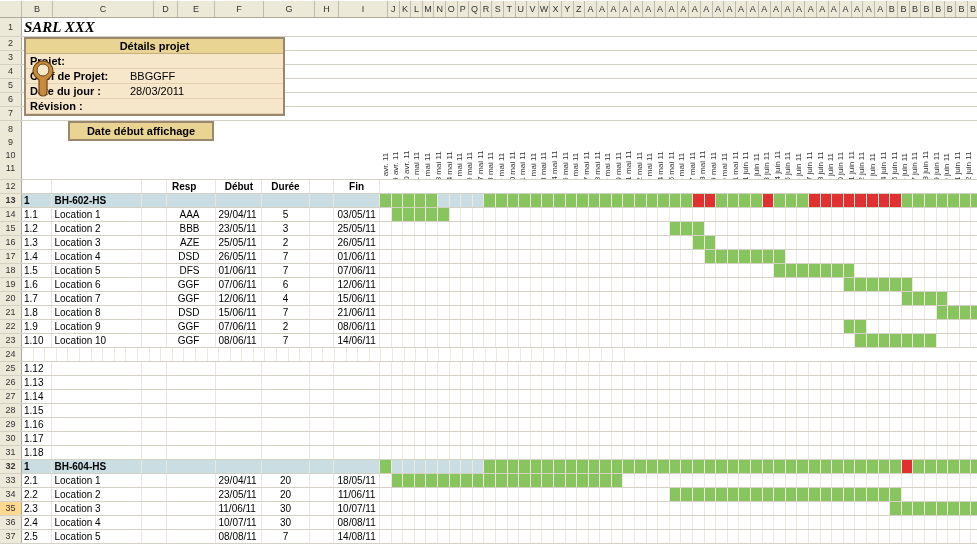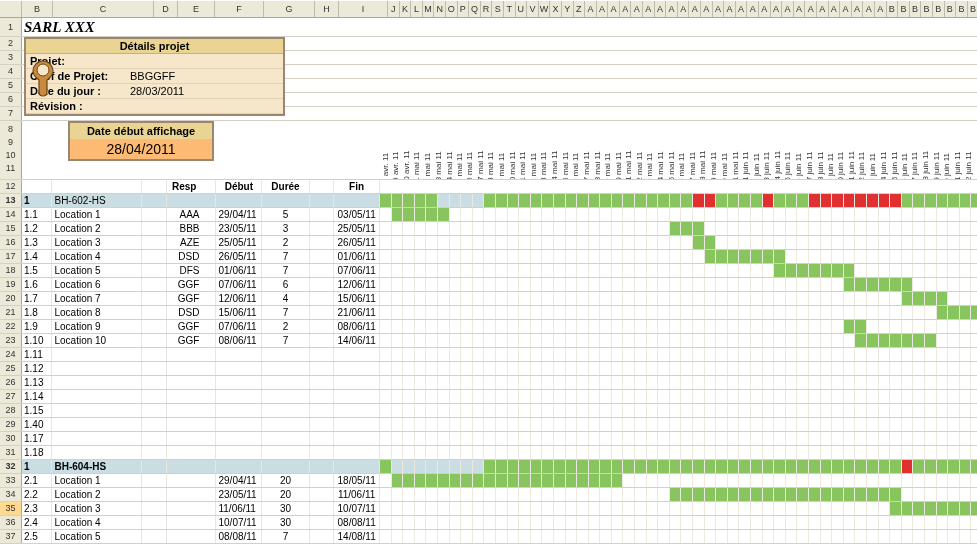--- a/index.html
+++ b/index.html
@@ -360,21 +360,20 @@
           <div class="vdate">
             <span>mar 21 juin 11</span>
           </div>
           <div class="vdate">
             <span>mer 22 juin 11</span>
           </div>
         </div>
     </div>
     <div class="dbox">
       <div class="h">Date début affichage</div>
-      <div class="v">28/04/2011</div>
     </div>
   </div>
 
   <div class="row">
     <div class="rn">12</div>
     <div class="left">
       <div class="cell tB"></div>
         <div class="cell tC"></div>
         <div class="cell tD"></div>
       <div class="cell tE thdr">Resp</div>
@@ -384,21 +383,21 @@
       <div class="cell tI thdr">Fin</div>
     </div>
     <div class="grid"></div>
   </div>
 
   <div id="gantt-body">
       <div class="row sect">
         <div class="rn">13</div>
         <div class="left sect">
           <div class="cell tB" style="font-weight:bold">1</div>
-          <div class="cell tC" style="font-weight:normal">BH-602-HS</div>
+          <div class="cell tC" style="font-weight:bold">BH-602-HS</div>
           <div class="cell tD"></div>
           <div class="cell tE"></div>
           <div class="cell tF"></div>
           <div class="cell tG"></div>
           <div class="cell tH"></div>
           <div class="cell tI"></div>
         </div>
         <div class="grid">
           <div class="g on"></div>
           <div class="g on"></div>
@@ -1119,22 +1118,79 @@
           <div class="g on"></div>
           <div class="g on"></div>
           <div class="g"></div>
           <div class="g"></div>
           <div class="g"></div>
           <div class="g"></div>
         </div>
       </div>
       <div class="row">
         <div class="rn">24</div>
-        <div class="left">
-          <div class="cell tB">1.11</div>
+        <div class="grid">
+          <div class="g"></div>
+          <div class="g"></div>
+          <div class="g"></div>
+          <div class="g"></div>
+          <div class="g"></div>
+          <div class="g"></div>
+          <div class="g"></div>
+          <div class="g"></div>
+          <div class="g"></div>
+          <div class="g"></div>
+          <div class="g"></div>
+          <div class="g"></div>
+          <div class="g"></div>
+          <div class="g"></div>
+          <div class="g"></div>
+          <div class="g"></div>
+          <div class="g"></div>
+          <div class="g"></div>
+          <div class="g"></div>
+          <div class="g"></div>
+          <div class="g"></div>
+          <div class="g"></div>
+          <div class="g"></div>
+          <div class="g"></div>
+          <div class="g"></div>
+          <div class="g"></div>
+          <div class="g"></div>
+          <div class="g"></div>
+          <div class="g"></div>
+          <div class="g"></div>
+          <div class="g"></div>
+          <div class="g"></div>
+          <div class="g"></div>
+          <div class="g"></div>
+          <div class="g"></div>
+          <div class="g"></div>
+          <div class="g"></div>
+          <div class="g"></div>
+          <div class="g"></div>
+          <div class="g"></div>
+          <div class="g"></div>
+          <div class="g"></div>
+          <div class="g"></div>
+          <div class="g"></div>
+          <div class="g"></div>
+          <div class="g"></div>
+          <div class="g"></div>
+          <div class="g"></div>
+          <div class="g"></div>
+          <div class="g"></div>
+          <div class="g"></div>
+          <div class="g"></div>
+        </div>
+      </div>
+      <div class="row">
+        <div class="rn">25</div>
+        <div class="left">
+          <div class="cell tB">1.12</div>
           <div class="cell tC"></div>
           <div class="cell tD"></div>
           <div class="cell tE"></div>
           <div class="cell tF"></div>
           <div class="cell tG"></div>
           <div class="cell tH"></div>
           <div class="cell tI"></div>
         </div>
         <div class="grid">
           <div class="g"></div>
@@ -1185,23 +1241,23 @@
           <div class="g"></div>
           <div class="g"></div>
           <div class="g"></div>
           <div class="g"></div>
           <div class="g"></div>
           <div class="g"></div>
           <div class="g"></div>
         </div>
       </div>
       <div class="row">
-        <div class="rn">25</div>
-        <div class="left">
-          <div class="cell tB">1.12</div>
+        <div class="rn">26</div>
+        <div class="left">
+          <div class="cell tB">1.13</div>
           <div class="cell tC"></div>
           <div class="cell tD"></div>
           <div class="cell tE"></div>
           <div class="cell tF"></div>
           <div class="cell tG"></div>
           <div class="cell tH"></div>
           <div class="cell tI"></div>
         </div>
         <div class="grid">
           <div class="g"></div>
@@ -1252,23 +1308,23 @@
           <div class="g"></div>
           <div class="g"></div>
           <div class="g"></div>
           <div class="g"></div>
           <div class="g"></div>
           <div class="g"></div>
           <div class="g"></div>
         </div>
       </div>
       <div class="row">
-        <div class="rn">26</div>
-        <div class="left">
-          <div class="cell tB">1.13</div>
+        <div class="rn">27</div>
+        <div class="left">
+          <div class="cell tB">1.14</div>
           <div class="cell tC"></div>
           <div class="cell tD"></div>
           <div class="cell tE"></div>
           <div class="cell tF"></div>
           <div class="cell tG"></div>
           <div class="cell tH"></div>
           <div class="cell tI"></div>
         </div>
         <div class="grid">
           <div class="g"></div>
@@ -1319,23 +1375,23 @@
           <div class="g"></div>
           <div class="g"></div>
           <div class="g"></div>
           <div class="g"></div>
           <div class="g"></div>
           <div class="g"></div>
           <div class="g"></div>
         </div>
       </div>
       <div class="row">
-        <div class="rn">27</div>
-        <div class="left">
-          <div class="cell tB">1.14</div>
+        <div class="rn">28</div>
+        <div class="left">
+          <div class="cell tB">1.15</div>
           <div class="cell tC"></div>
           <div class="cell tD"></div>
           <div class="cell tE"></div>
           <div class="cell tF"></div>
           <div class="cell tG"></div>
           <div class="cell tH"></div>
           <div class="cell tI"></div>
         </div>
         <div class="grid">
           <div class="g"></div>
@@ -1386,90 +1442,23 @@
           <div class="g"></div>
           <div class="g"></div>
           <div class="g"></div>
           <div class="g"></div>
           <div class="g"></div>
           <div class="g"></div>
           <div class="g"></div>
         </div>
       </div>
       <div class="row">
-        <div class="rn">28</div>
-        <div class="left">
-          <div class="cell tB">1.15</div>
-          <div class="cell tC"></div>
-          <div class="cell tD"></div>
-          <div class="cell tE"></div>
-          <div class="cell tF"></div>
-          <div class="cell tG"></div>
-          <div class="cell tH"></div>
-          <div class="cell tI"></div>
-        </div>
-        <div class="grid">
-          <div class="g"></div>
-          <div class="g"></div>
-          <div class="g"></div>
-          <div class="g"></div>
-          <div class="g"></div>
-          <div class="g"></div>
-          <div class="g"></div>
-          <div class="g"></div>
-          <div class="g"></div>
-          <div class="g"></div>
-          <div class="g"></div>
-          <div class="g"></div>
-          <div class="g"></div>
-          <div class="g"></div>
-          <div class="g"></div>
-          <div class="g"></div>
-          <div class="g"></div>
-          <div class="g"></div>
-          <div class="g"></div>
-          <div class="g"></div>
-          <div class="g"></div>
-          <div class="g"></div>
-          <div class="g"></div>
-          <div class="g"></div>
-          <div class="g"></div>
-          <div class="g"></div>
-          <div class="g"></div>
-          <div class="g"></div>
-          <div class="g"></div>
-          <div class="g"></div>
-          <div class="g"></div>
-          <div class="g"></div>
-          <div class="g"></div>
-          <div class="g"></div>
-          <div class="g"></div>
-          <div class="g"></div>
-          <div class="g"></div>
-          <div class="g"></div>
-          <div class="g"></div>
-          <div class="g"></div>
-          <div class="g"></div>
-          <div class="g"></div>
-          <div class="g"></div>
-          <div class="g"></div>
-          <div class="g"></div>
-          <div class="g"></div>
-          <div class="g"></div>
-          <div class="g"></div>
-          <div class="g"></div>
-          <div class="g"></div>
-          <div class="g"></div>
-          <div class="g"></div>
-        </div>
-      </div>
-      <div class="row">
         <div class="rn">29</div>
         <div class="left">
-          <div class="cell tB">1.40</div>
+          <div class="cell tB">1.16</div>
           <div class="cell tC"></div>
           <div class="cell tD"></div>
           <div class="cell tE"></div>
           <div class="cell tF"></div>
           <div class="cell tG"></div>
           <div class="cell tH"></div>
           <div class="cell tI"></div>
         </div>
         <div class="grid">
           <div class="g"></div>

